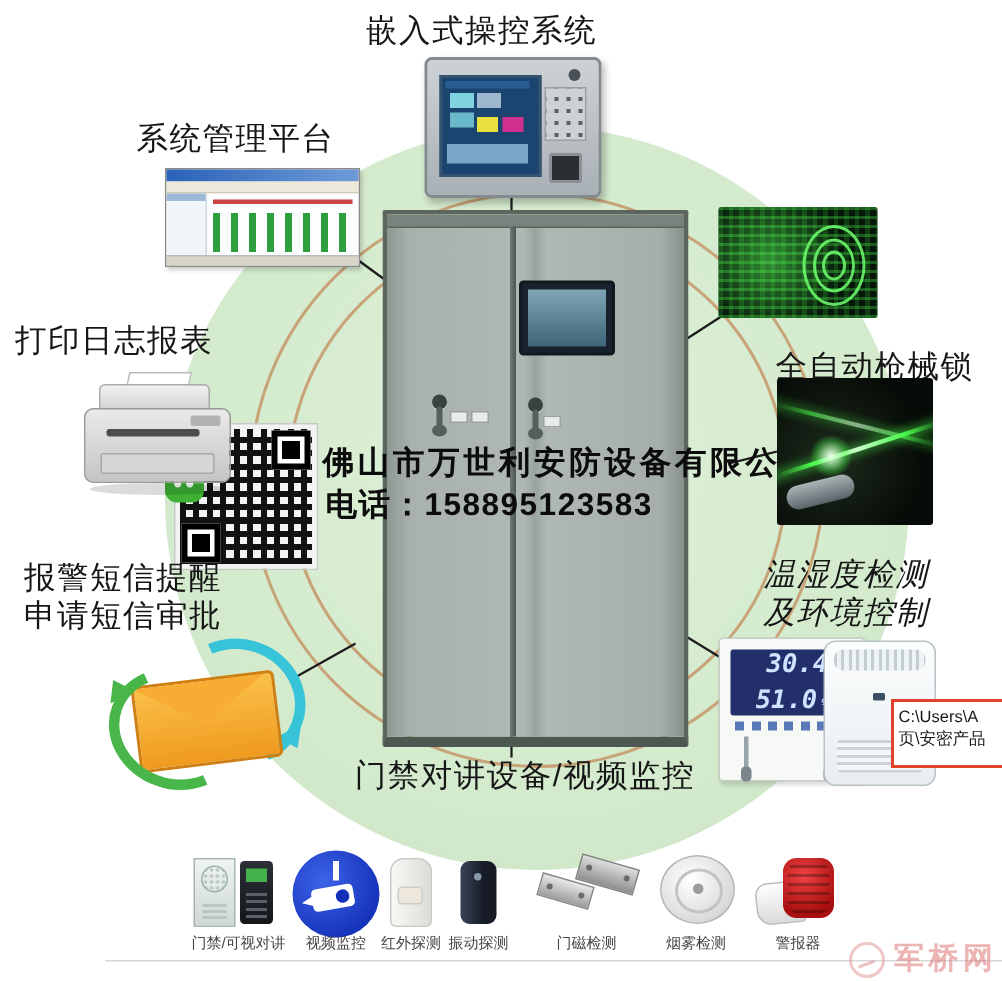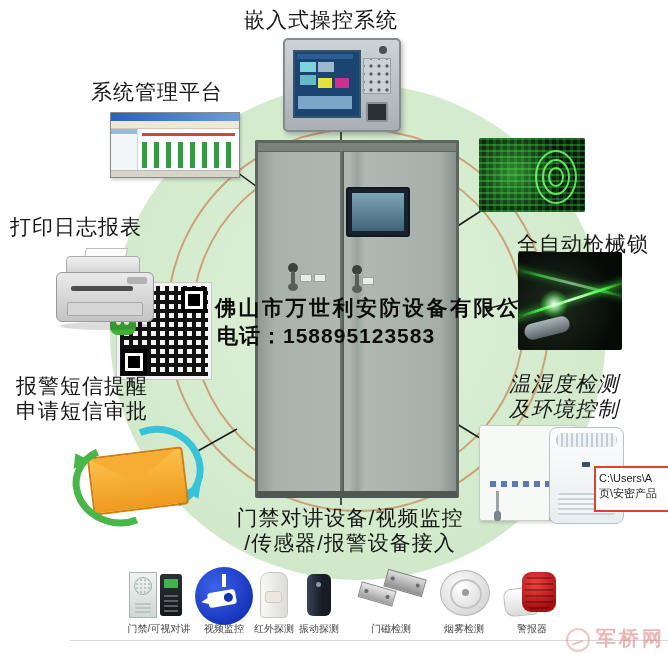--- a/index.html
+++ b/index.html
@@ -258,21 +258,20 @@
   <div class="callout two co-botleft">
     <div>报警短信提醒</div>
     <div>申请短信审批</div>
   </div>
   <div class="callout two co-botright">
     <div>温湿度检测</div>
     <div>及环境控制</div>
   </div>
   <div class="callout two co-botcenter">
     <div>门禁对讲设备/视频监控</div>
-    <div>/传感器/报警设备接入</div>
   </div>
 
   <div class="cabinet">
     <div class="cab-top"></div>
     <div class="cab-divider"></div>
     <div class="cab-screen">
       <div class="cab-screen-inner"></div>
     </div>
     <div class="keyhole kh-l">
         <span class="key"></span>
@@ -347,20 +346,30 @@
 
   <div class="photo env">
     <div class="env-arc1"></div>
     <div class="env-h1"></div>
     <div class="env-body"></div>
     <div class="env-arc2"></div>
     <div class="env-h2"></div>
   </div>
 
   <div class="photo td">
+    <div class="td-lcd">
+      <div class="td-row">
+          <span>30.4</span>
+          <span class="td-unit">℃</span>
+        </div>
+      <div class="td-row">
+          <span>51.0</span>
+          <span class="td-unit">%RH</span>
+        </div>
+    </div>
     <div class="td-btns"></div>
     <div class="td-probe td-p1"></div>
     <div class="td-probe td-p2"></div>
   </div>
 
   <div class="photo dh">
     <div class="dh-top"></div>
     <div class="dh-logo"></div>
     <div class="dh-grille"></div>
   </div>

